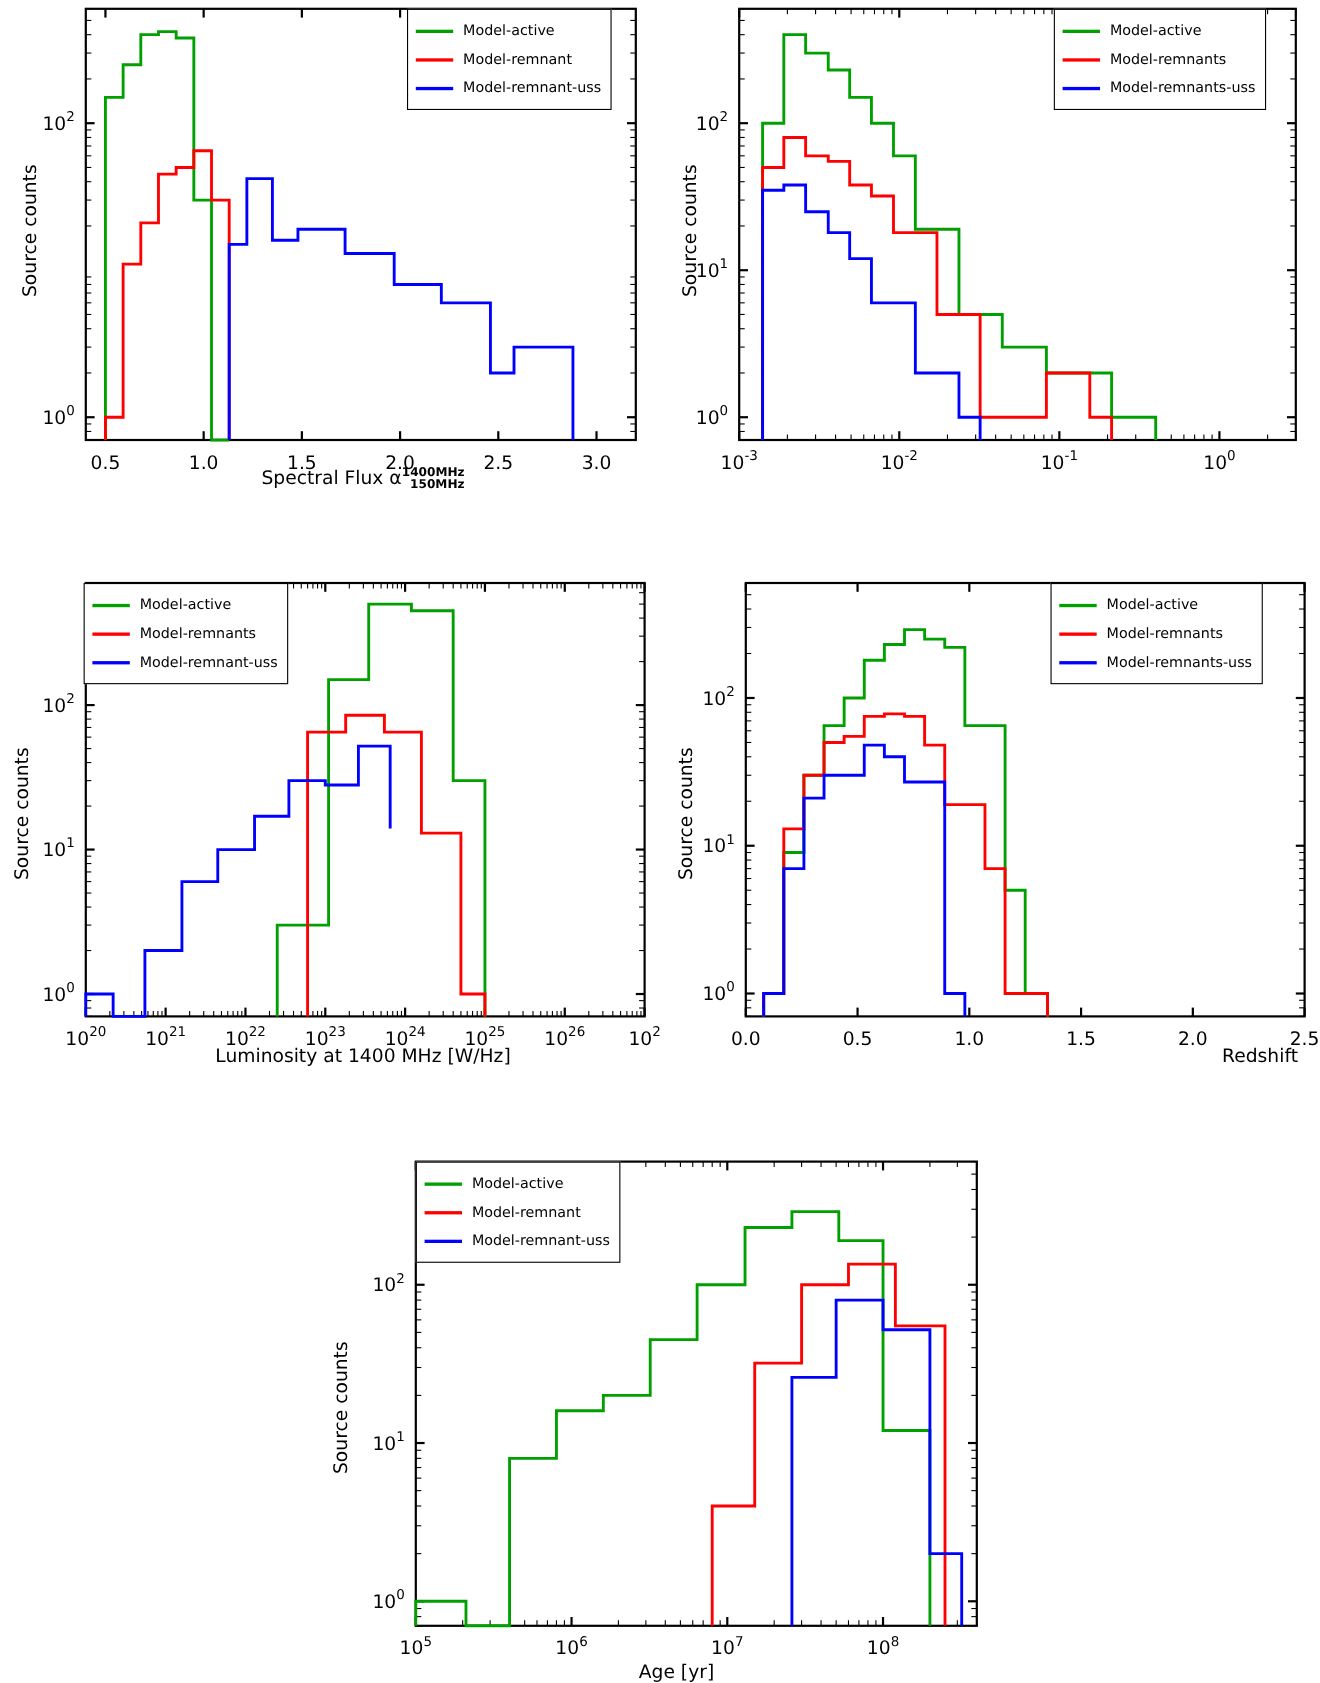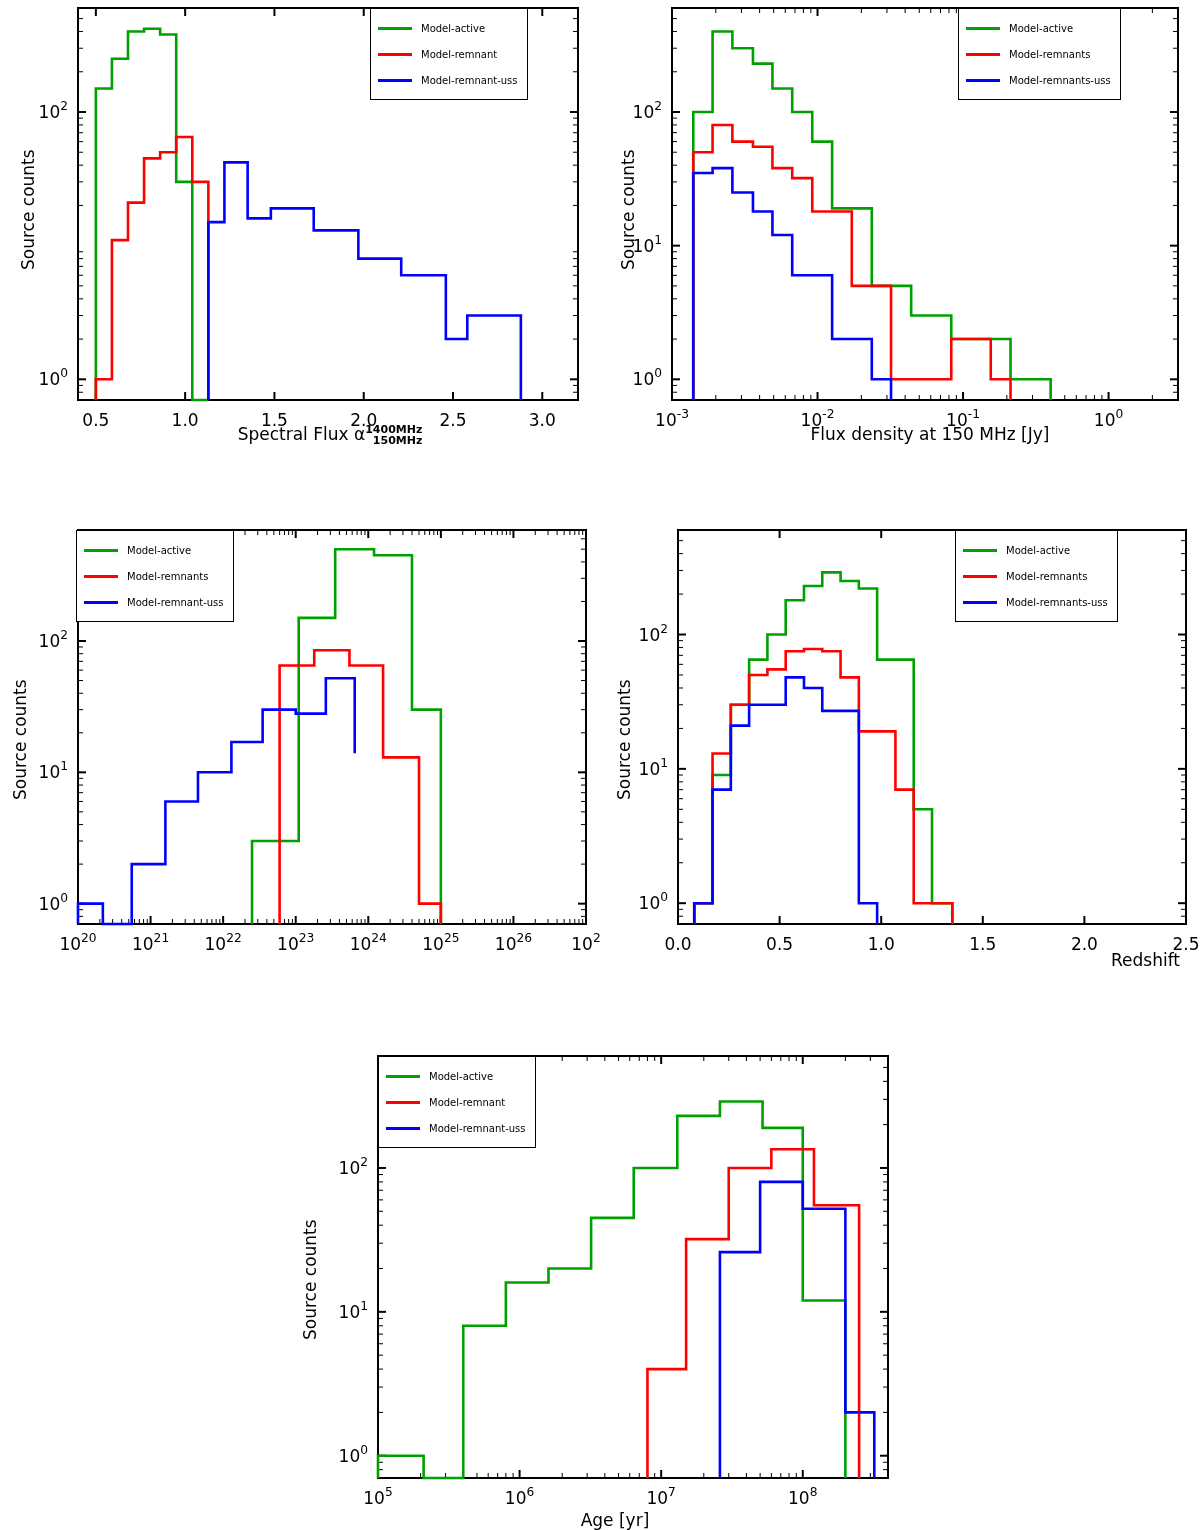--- a/index.html
+++ b/index.html
@@ -3,21 +3,21 @@
 <meta charset="utf-8">
 <style>
   html,body{margin:0;padding:0;background:#ffffff;}
   body{width:1200px;height:1530px;font-family:"DejaVu Sans",sans-serif;color:#000;}
   .page{position:relative;width:1200px;height:1530px;}
   .panel{position:absolute;}
   svg{display:block;}
   .legend{position:absolute;border:1px solid #000;background:#fff;padding:6px 9px 6px 7px;box-sizing:border-box;}
   .legend .row{display:flex;align-items:center;height:26px;}
   .legend .swatch{width:34px;height:0;border-top:3px solid #000;margin-right:9px;}
-  .legend .lbl{font-size:10px;font-family:"DejaVu Sans",sans-serif;color:#000;white-space:nowrap;}
+  .legend .lbl{font-size:13px;font-family:"DejaVu Sans",sans-serif;color:#000;white-space:nowrap;}
   .ylab{position:absolute;font-size:17px;transform:rotate(-90deg);transform-origin:left top;white-space:nowrap;}
   .xlab{position:absolute;font-size:17px;text-align:center;white-space:nowrap;}
 </style>
 </head>
 <body>
 
 <div class="page">
 
   <div class="panel" style="left:0px;top:0px;width:600px;height:450px;">
     <svg id="svg-spectral-index" width="600" height="450">
@@ -252,21 +252,20 @@
       <div class="row">
         <span class="swatch" style="border-top-color:#FF0000"></span>
         <span class="lbl">Model-remnants</span>
       </div>
       <div class="row">
         <span class="swatch" style="border-top-color:#0000FF"></span>
         <span class="lbl">Model-remnants-uss</span>
       </div>
     </div>
     <div class="ylab" style="left:18px;top:270px;">Source counts</div>
-    <div class="xlab" style="left:80px;top:424px;width:500px;">Flux density at 150 MHz [Jy]</div>
   </div>
 
   <div class="panel" style="left:0px;top:520px;width:600px;height:460px;">
     <svg id="svg-luminosity" width="600" height="460">
         <rect x="78" y="10" width="508" height="394" fill="#fff" stroke="#000" stroke-width="2"></rect>
         <line x1="78" y1="404" x2="78" y2="396" stroke="#000" stroke-width="2"></line>
         <line x1="78" y1="10" x2="78" y2="18" stroke="#000" stroke-width="2"></line>
         <text x="78" y="430" text-anchor="middle" font-size="17" font-family="DejaVu Sans, sans-serif" fill="#000"><tspan>10</tspan><tspan dy="-8" font-size="12.24">20</tspan></text>
         <line x1="150.57142857142856" y1="404" x2="150.57142857142856" y2="396" stroke="#000" stroke-width="2"></line>
         <line x1="150.57142857142856" y1="10" x2="150.57142857142856" y2="18" stroke="#000" stroke-width="2"></line>
@@ -472,20 +471,21 @@
       <div class="row">
         <span class="swatch" style="border-top-color:#FF0000"></span>
         <span class="lbl">Model-remnants</span>
       </div>
       <div class="row">
         <span class="swatch" style="border-top-color:#0000FF"></span>
         <span class="lbl">Model-remnant-uss</span>
       </div>
     </div>
     <div class="ylab" style="left:10px;top:280px;">Source counts</div>
+    <div class="xlab" style="left:80px;top:430px;width:500px;">Luminosity at 1400 MHz [W/Hz]</div>
   </div>
 
   <div class="panel" style="left:600px;top:520px;width:600px;height:460px;">
     <svg id="svg-redshift" width="600" height="460">
         <rect x="78" y="10" width="508" height="394" fill="#fff" stroke="#000" stroke-width="2"></rect>
         <line x1="78" y1="404" x2="78" y2="396" stroke="#000" stroke-width="2"></line>
         <line x1="78" y1="10" x2="78" y2="18" stroke="#000" stroke-width="2"></line>
         <text x="78" y="430" text-anchor="middle" font-size="17" font-family="DejaVu Sans, sans-serif" fill="#000">0.0</text>
         <line x1="179.60000000000002" y1="404" x2="179.60000000000002" y2="396" stroke="#000" stroke-width="2"></line>
         <line x1="179.60000000000002" y1="10" x2="179.60000000000002" y2="18" stroke="#000" stroke-width="2"></line>

